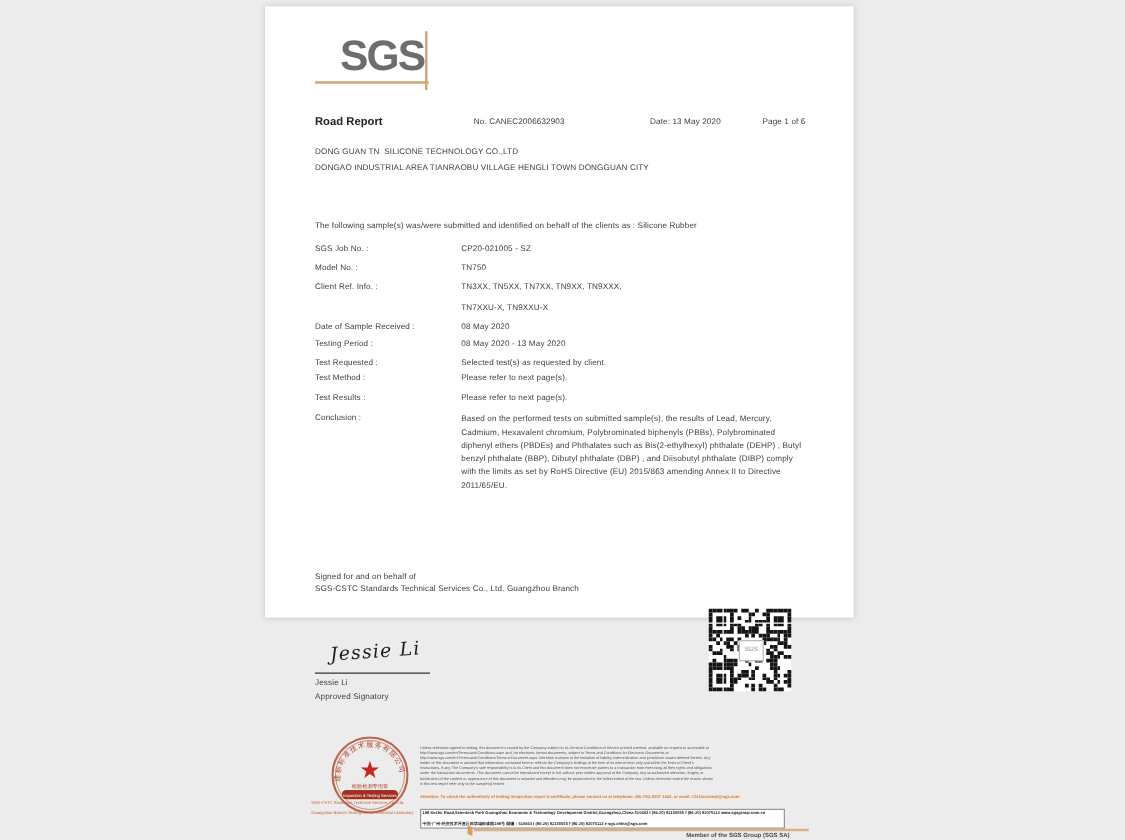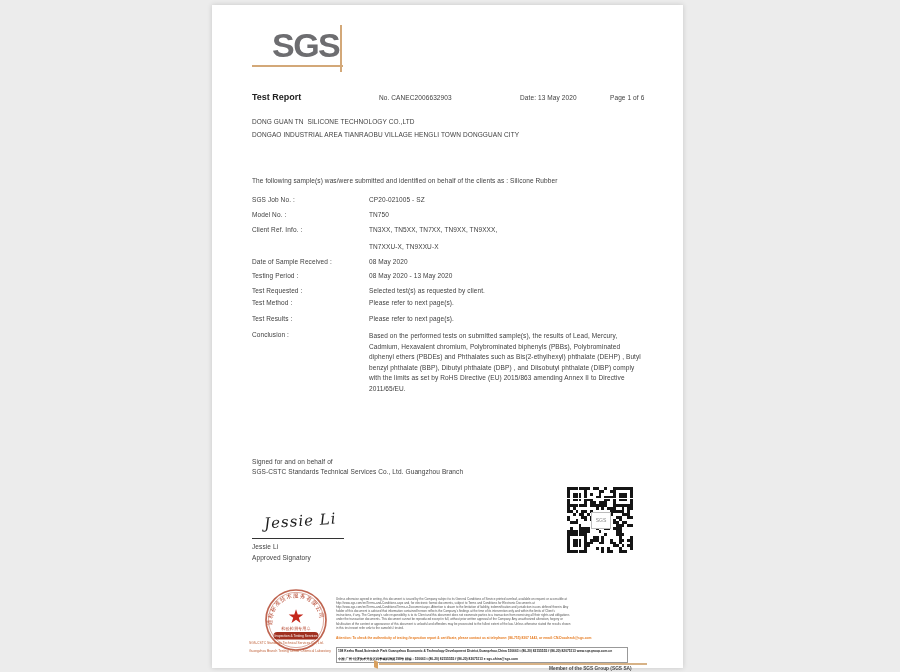--- a/index.html
+++ b/index.html
@@ -1,17 +1,17 @@
 <!DOCTYPE html>
 <html><head>
 <meta charset="utf-8">
 <style>
   html,body{margin:0;padding:0;width:900px;height:672px;background:#ececec;overflow:hidden;
             font-family:"Liberation Sans","DejaVu Sans",sans-serif;}
-  .page{position:absolute;left:212px;top:5px;width:471px;height:663px;background:#ffffff;
+  .page{position:absolute;left:212px;top:5px;width:471px;height:489px;background:#ffffff;
         box-shadow:0 0 5px rgba(0,0,0,.16);}
   .abs{position:absolute;}
   .pre{white-space:pre;}
   .txt{font-size:6.5px;color:#404040;letter-spacing:.1px;}
   .bold{font-weight:bold;color:#222;}
   
   .logo-text{font-size:34px;font-weight:bold;color:#6d6d70;letter-spacing:-1.5px;line-height:1;}
   .tan-h{height:1.6px;background:#d3a878;}
   .tan-v{width:1.6px;background:#d3a878;}
   
@@ -42,21 +42,21 @@
 <body>
 
 <div class="page">
 
   <div class="abs" style="left:60px;top:23px;">
     <span class="logo-text">SGS</span>
   </div>
   <div class="abs tan-h" style="left:40px;top:60px;width:91px;"></div>
   <div class="abs tan-v" style="left:128px;top:20px;height:47px;"></div>
 
-  <div class="abs bold" style="left:40px;top:87px;font-size:9px;">Test Report</div>
+  <div class="abs bold" style="left:40px;top:87px;font-size:9px;">Road Report</div>
   <div class="abs txt" style="left:167px;top:89px;">No. CANEC2006632903</div>
   <div class="abs txt" style="left:308px;top:89px;">Date: 13 May 2020</div>
   <div class="abs txt" style="left:398px;top:89px;">Page 1 of 6</div>
 
   <div class="abs txt pre" style="left:40px;top:113px;">DONG GUAN TN  SILICONE TECHNOLOGY CO.,LTD</div>
   <div class="abs txt" style="left:40px;top:126px;">DONGAO INDUSTRIAL AREA TIANRAOBU VILLAGE HENGLI TOWN DONGGUAN CITY</div>
 
   <div class="abs txt" style="left:40px;top:172px;">The following sample(s) was/were submitted and identified on behalf of the clients as : Silicone Rubber</div>
 
   <div class="row txt" style="top:191px;">

